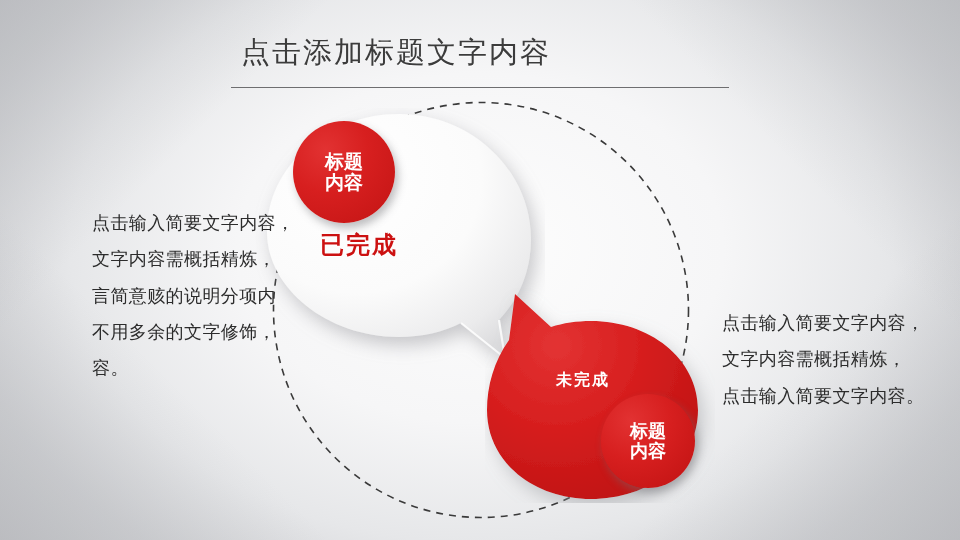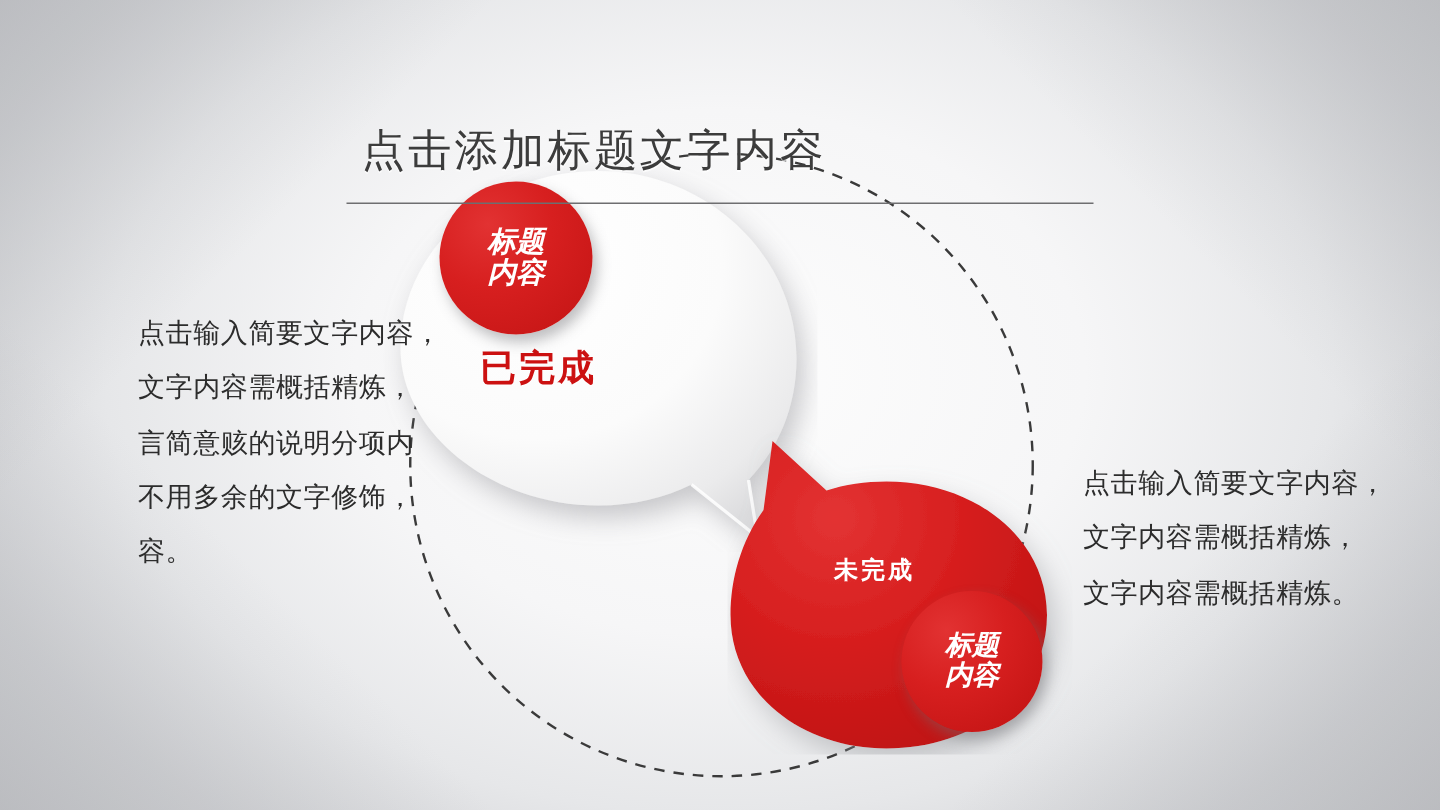--- a/index.html
+++ b/index.html
@@ -22,21 +22,21 @@
       linear-gradient(135deg, rgba(175,177,181,.55) 0%, rgba(175,177,181,0) 22%),
       linear-gradient(225deg, rgba(175,177,181,.50) 0%, rgba(175,177,181,0) 22%),
       linear-gradient(45deg,  rgba(175,177,181,.50) 0%, rgba(175,177,181,0) 22%),
       linear-gradient(315deg, rgba(175,177,181,.50) 0%, rgba(175,177,181,0) 22%);
     pointer-events:none;
   }
 
   
   #title-wrap{
     position:absolute; left:0; top:36px; width:792px;
-    text-align:center; z-index:6;margin-top:48px;
+    text-align:center; z-index:6;
   }
   #page-title{
     font-size:29px; line-height:1.15; color:#3c3c3c;
     letter-spacing:2px; font-weight:400;
     text-shadow:0 1px 0 rgba(255,255,255,.65);
   }
   #title-rule{
     position:absolute; left:231px; top:51px;
     width:498px; height:1px; background:#6e6e70;
   }
@@ -86,21 +86,21 @@
     font-size:19px;
     background:radial-gradient(circle at 32% 28%, #e23232 0%, #d71f1f 42%, #c21414 100%);
     box-shadow:3px 5px 9px rgba(110,110,115,.45);
   }
   #node-bottom-right{
     left:601px; top:394px; width:94px; height:94px;
     font-size:18px;
     background:radial-gradient(circle at 32% 28%, #e23232 0%, #d71f1f 42%, #bf1212 100%);
     box-shadow:3px 5px 9px rgba(110,110,115,.45);
   }
-  .node-circle span{ display:block;font-style:italic; }
+  .node-circle span{ display:block; }
 
   
   .side-text{
     position:absolute; z-index:6;
     font-size:18px; line-height:2.02; color:#2c2c2c;
     letter-spacing:.4px;
   }
   #text-left{ left:92px; top:205px; width:176px; }
   #text-right{ left:722px; top:305px; width:200px; }
   .side-text p{ margin:0; white-space:nowrap; }
@@ -178,16 +178,16 @@
     <p>点击输入简要文字内容，</p>
     <p>文字内容需概括精炼，</p>
     <p>言简意赅的说明分项内</p>
     <p>不用多余的文字修饰，</p>
     <p>容。</p>
   </div>
 
   <div class="side-text" id="text-right">
     <p>点击输入简要文字内容，</p>
     <p>文字内容需概括精炼，</p>
-    <p>文字内容需概括精炼。</p>
+    <p>点击输入简要文字内容。</p>
   </div>
 
 </div>
 
 </body></html>

